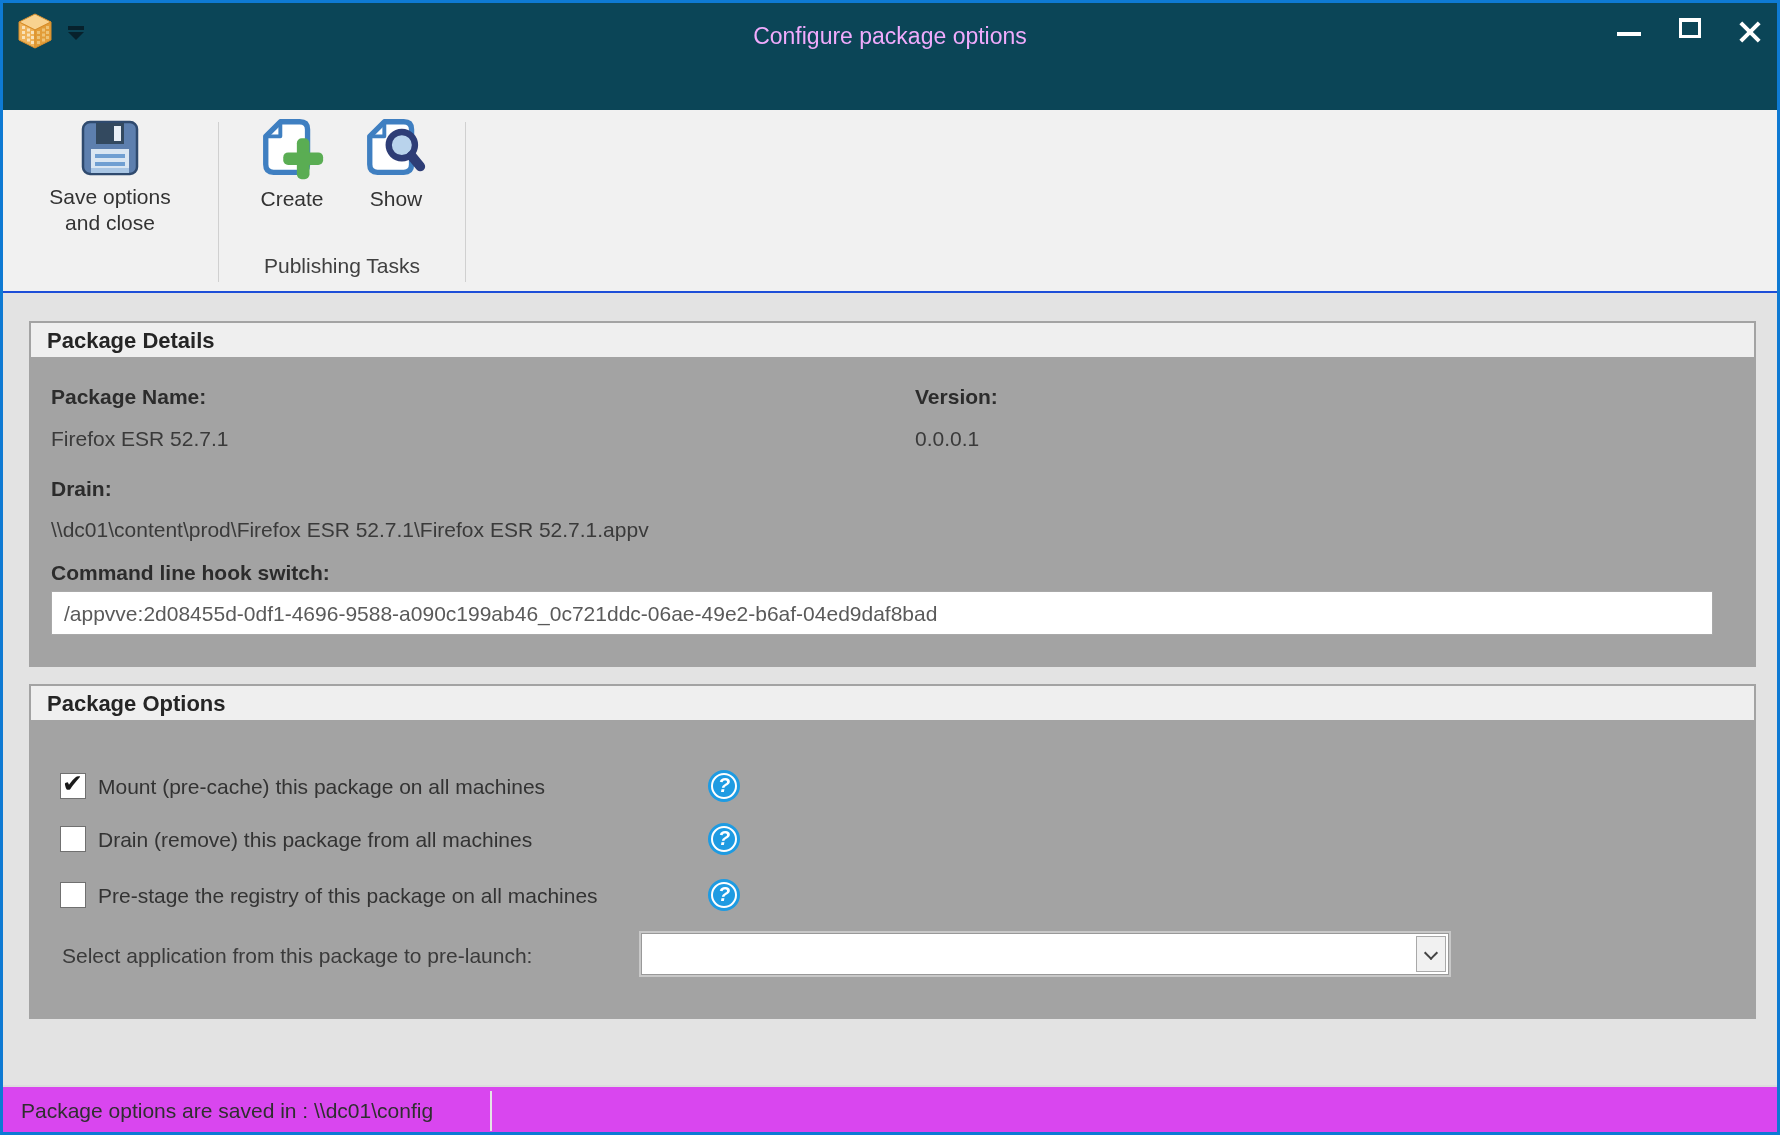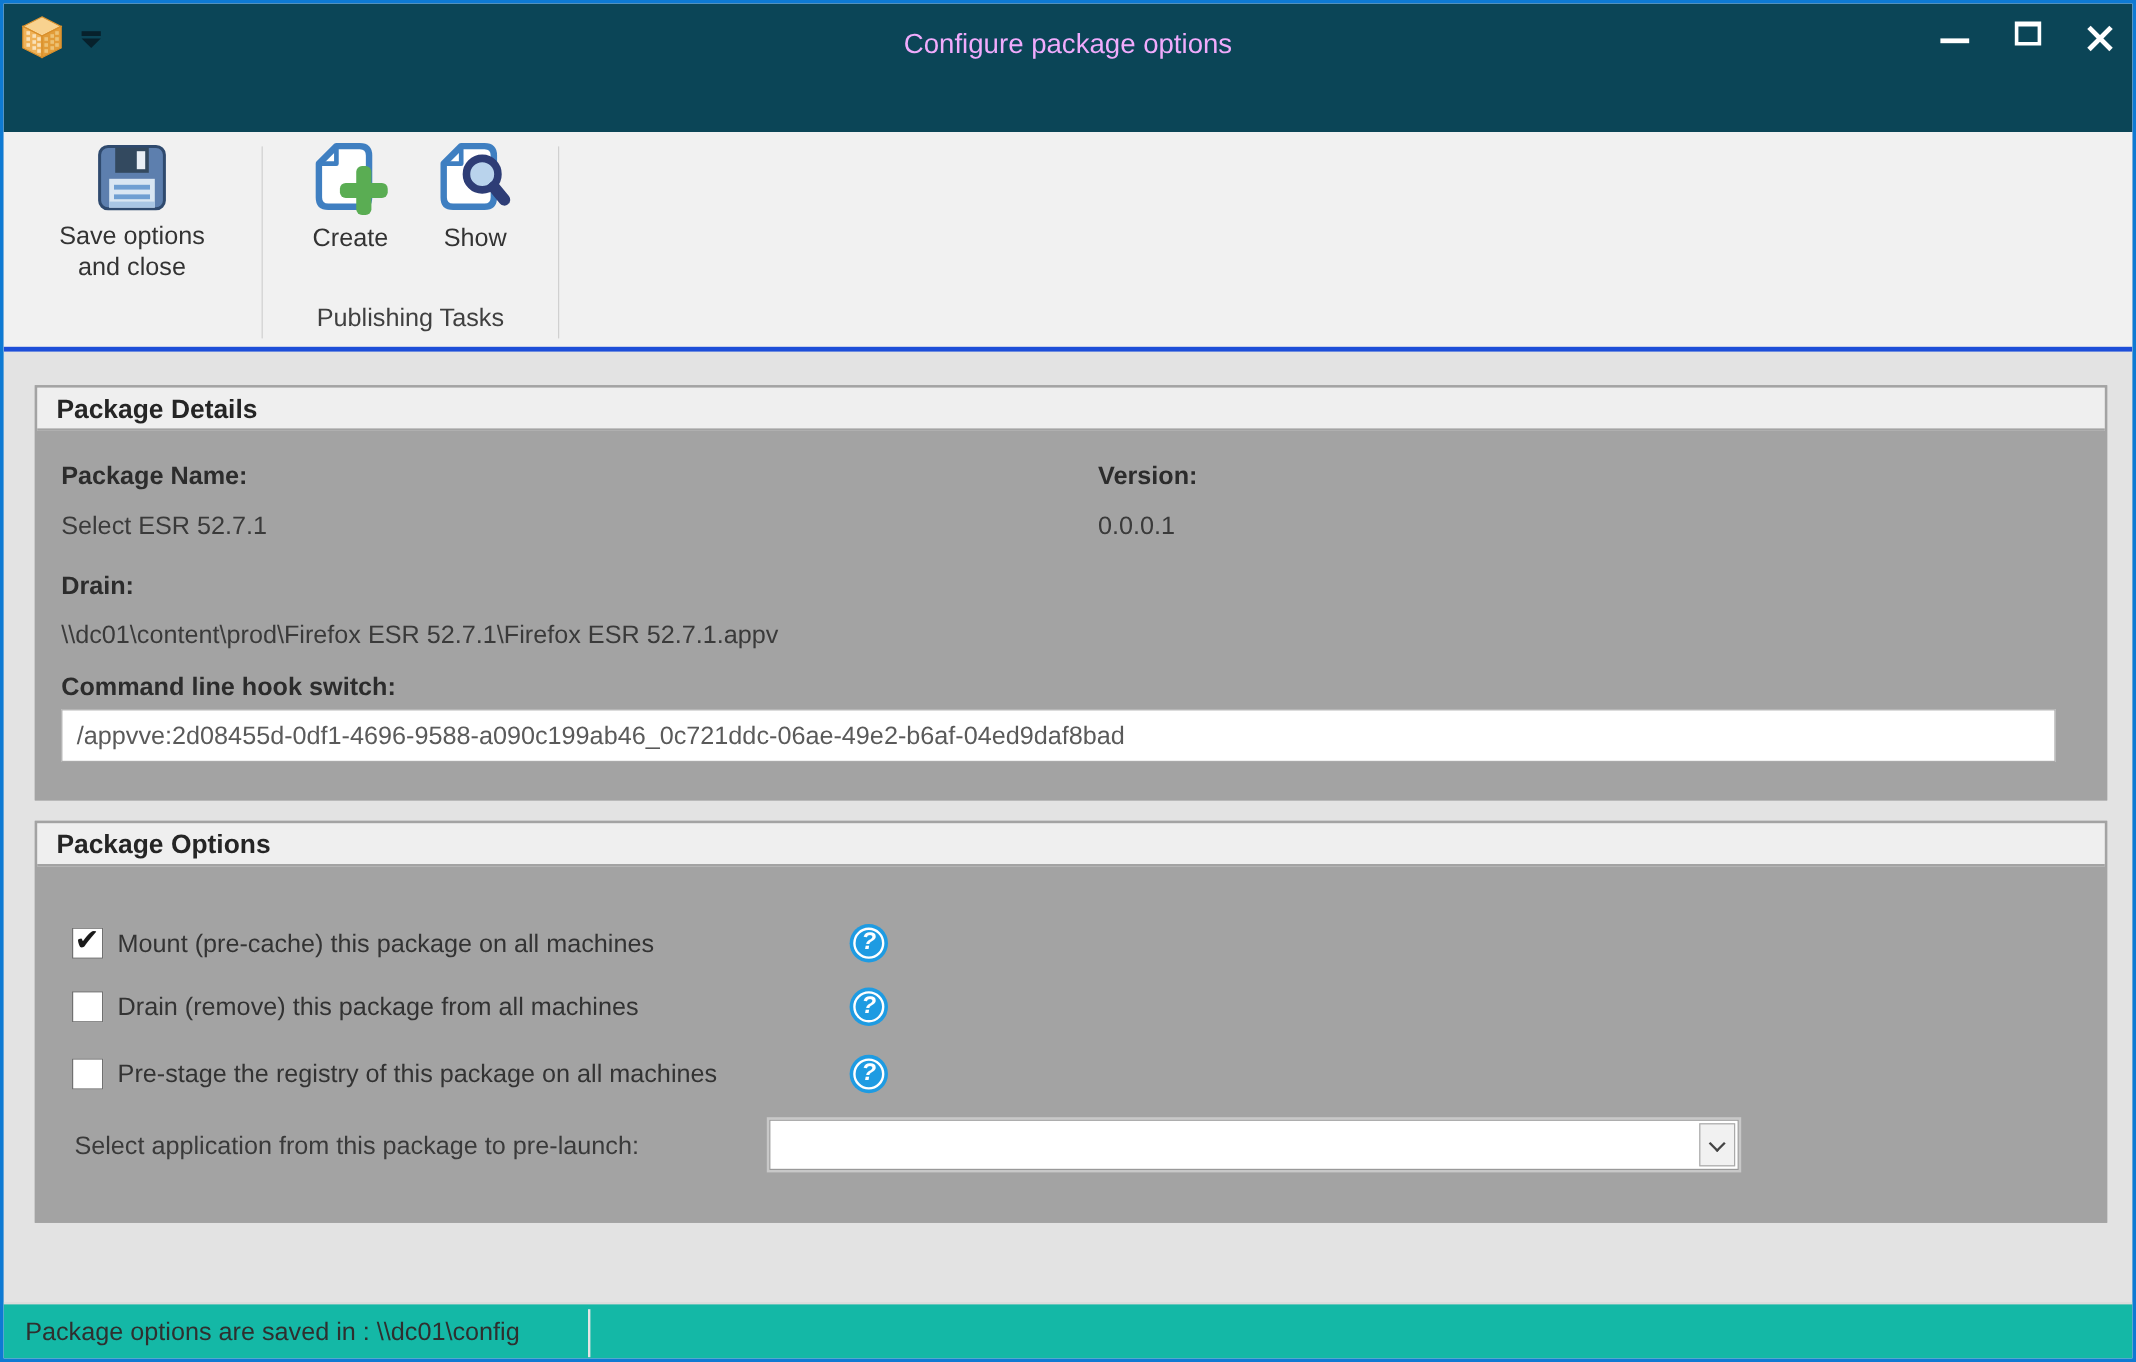--- a/index.html
+++ b/index.html
@@ -26,21 +26,21 @@
   .glyph-close { position:absolute; left:14px; top:17px; width:24px; height:24px; }
   .glyph-close i { position:absolute; left:-1px; top:10px; width:26px; height:4px; background:#fff; }
   .glyph-close i:first-child { transform:rotate(45deg); }
   .glyph-close i:last-child  { transform:rotate(-45deg); }
   
   .tab-home { position:absolute; left:8px; top:62px; width:115px; height:45px;
     background:#f1f1f1; color:#2b2b2b; font-size:22px; text-align:center; line-height:47px; }
   .collapse-chevron { position:absolute; left:1744px; top:90px; width:13px; height:13px;
     border-left:3px solid #fff; border-top:3px solid #fff; transform:rotate(45deg); }
   .ribbon { position:absolute; left:0; top:107px; width:100%; height:183px;
-    background:#f1f1f1; border-bottom:4px solid #1d4ed8; }
+    background:#f1f1f1; border-bottom:2px solid #1d4ed8; }
   .rb-sep { position:absolute; top:12px; width:1px; height:160px; background:#d0d0d0; }
   .rb-btn { position:absolute; top:6px; text-align:center; color:#333; font-size:21px; cursor:default; }
   .rb-btn svg { display:block; margin:0 auto; }
   .rb-label { margin-top:4px; line-height:26px; white-space:nowrap; }
   .group-label { position:absolute; left:216px; top:144px; width:246px; text-align:center;
     color:#404040; font-size:21px; }
   
   .groupbox { position:absolute; left:26px; width:1727px; background:#a3a3a3; border:2px solid #a3a3a3; }
   .gb-details { top:318px; height:346px; }
   .gb-options { top:681px; height:335px; }
@@ -69,21 +69,21 @@
   
   .combo { position:absolute; left:610px; top:247px; width:808px; height:42px; background:#fff;
     border:1px solid #999999; box-shadow:0 0 0 2px #c8c8c8; }
   .combo-value { position:absolute; left:10px; top:0; right:38px; line-height:40px; font-size:20px;
     color:#333; overflow:hidden; white-space:nowrap; }
   .combo-btn { position:absolute; right:2px; top:2px; bottom:2px; width:30px; background:#f1f1f1;
     border:1px solid #a9a9a9; }
   .combo-chev { position:absolute; left:9px; top:11px; width:10px; height:10px;
     border-right:2px solid #444; border-bottom:2px solid #444; transform:rotate(45deg); }
   
-  .statusbar { position:absolute; left:0; top:1082px; width:100%; height:47px; background:#14b8a6;
+  .statusbar { position:absolute; left:0; top:1082px; width:100%; height:47px; background:#d946ef;
     border-top:2px solid #dcdcdc; }
   .status-text { position:absolute; left:18px; top:0; line-height:47px; font-size:21px; color:#2f2f2f; }
   .status-sep { position:absolute; left:487px; top:4px; width:2px; height:40px; background:#e4e4e4; }
 </style>
 </head>
 <body>
 
 <div class="window">
 
   <div class="titlebar">
@@ -182,21 +182,21 @@
       <div class="rb-label">Show</div>
     </div>
 
     <div class="group-label">Publishing Tasks</div>
     <i class="rb-sep" style="left:462px;"></i>
   </div>
 
   <div class="groupbox gb-details">
     <div class="gb-header">Package Details</div>
     <div class="lbl-b" style="left:20px; top:62px;">Package Name:</div>
-    <div class="lbl-r" style="left:20px; top:104px;">Select ESR 52.7.1</div>
+    <div class="lbl-r" style="left:20px; top:104px;">Firefox ESR 52.7.1</div>
     <div class="lbl-b" style="left:884px; top:62px;">Version:</div>
     <div class="lbl-r" style="left:884px; top:104px;">0.0.0.1</div>
     <div class="lbl-b" style="left:20px; top:154px;">Drain:</div>
     <div class="lbl-r" style="left:20px; top:195px;">\\dc01\content\prod\Firefox ESR 52.7.1\Firefox ESR 52.7.1.appv</div>
     <div class="lbl-b" style="left:20px; top:238px;">Command line hook switch:</div>
     <div class="textbox">/appvve:2d08455d-0df1-4696-9588-a090c199ab46_0c721ddc-06ae-49e2-b6af-04ed9daf8bad</div>
   </div>
 
   <div class="groupbox gb-options">
     <div class="gb-header">Package Options</div>

